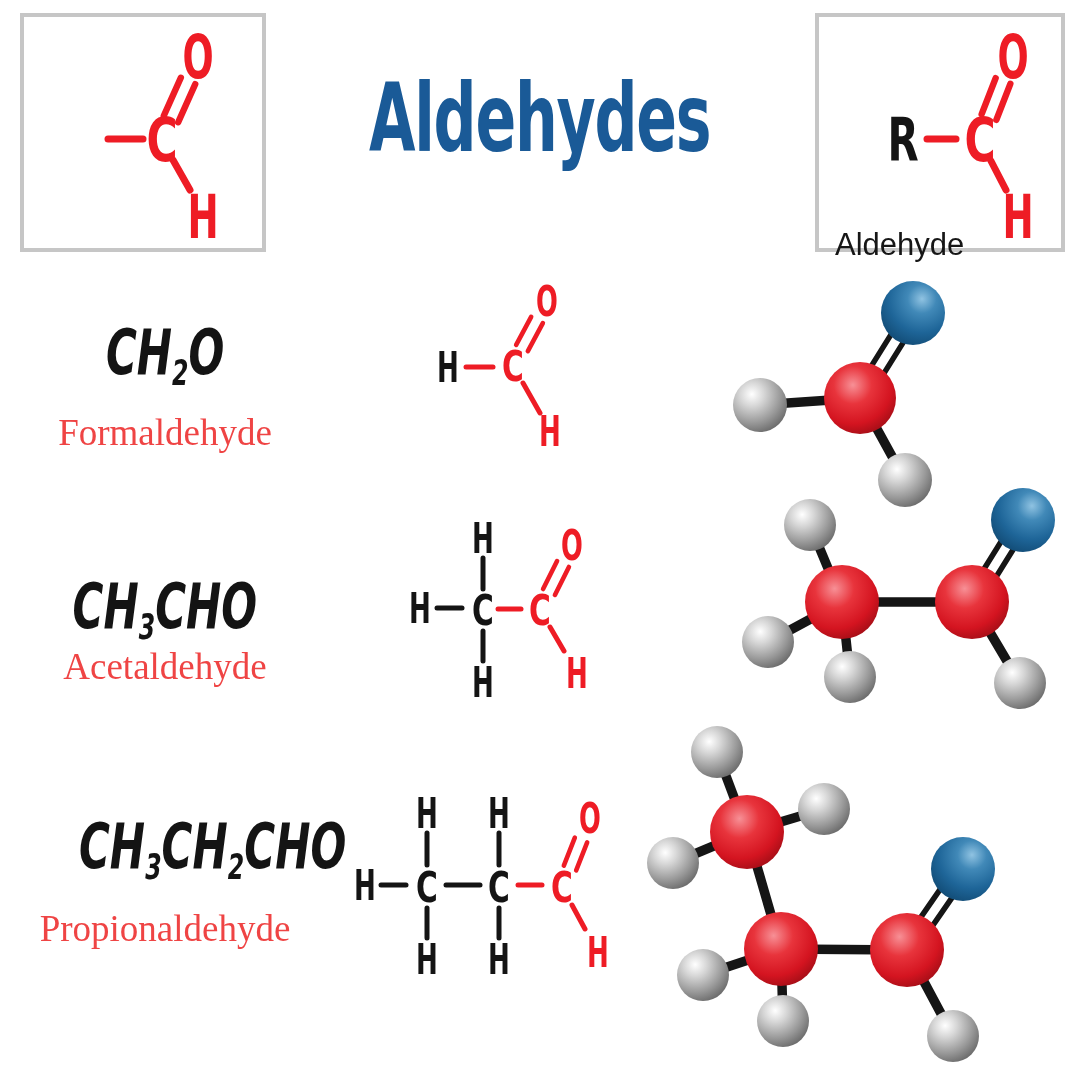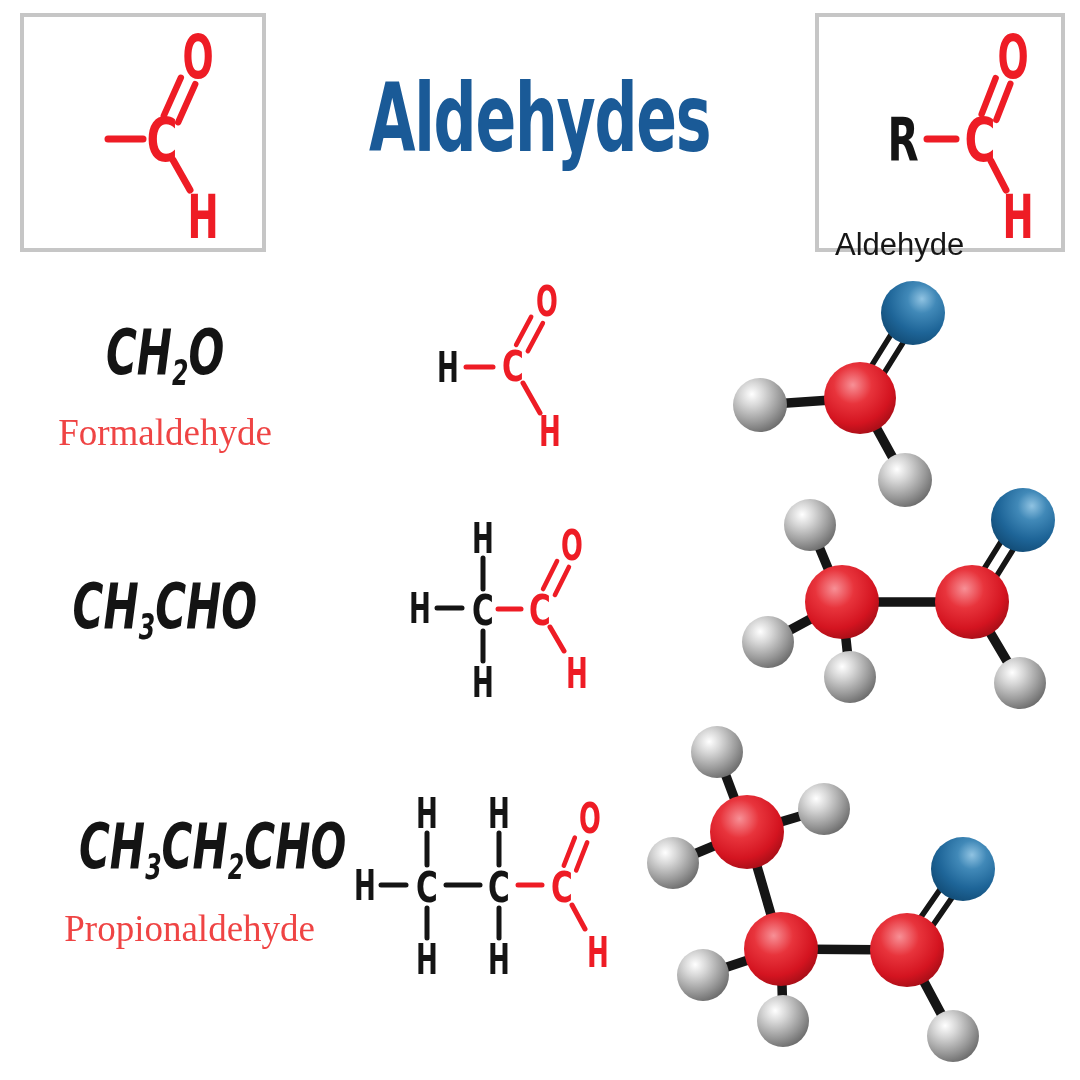--- a/index.html
+++ b/index.html
@@ -19,21 +19,21 @@
   .bl1{left:12px;top:154px;width:164px;}
   .bl2{left:16px;top:186px;width:200px;margin-top:24px;}
   
   .formula{width:280px;text-align:center;color:#141414;line-height:70px;font-size:62px;font-style:italic;}
   .formula .fx{display:inline-block;transform:scaleX(0.68);transform-origin:50% 50%;
                font-family:"DejaVu Sans",sans-serif;font-weight:700;white-space:nowrap;}
   .formula .sub{font-size:0.56em;vertical-align:-0.33em;}
   .cname{width:280px;text-align:center;color:#ef4444;font-size:37px;line-height:46px;font-family:Liberation Serif, serif;}
   .f1{left:25px;top:318px;} .n1{left:25px;top:410px;}
   .f2{left:25px;top:556px;margin-top:16px;} .n2{left:25px;top:644px;}
-  .f3{left:16px;top:812px;} .n3{left:35px;top:906px;text-align:right;}
+  .f3{left:16px;top:812px;} .n3{left:25px;top:906px;}
   
   .s1{left:420px;top:275px;} .s2{left:395px;top:505px;} .s3{left:345px;top:775px;}
   .m1{left:700px;top:272px;} .m2{left:705px;top:465px;} .m3{left:640px;top:722px;}
   .bs{left:-4px;top:-4px;}
   svg text{font-family:"DejaVu Sans",sans-serif;font-weight:700;}
 </style>
 </head>
 <body>
 
 <div class="canvas">
@@ -105,20 +105,21 @@
         <line x1="166.15544462366844" y1="129.8381007653462" x2="219.15544462366844" y2="44.83810076534621" stroke="#151515" stroke-width="5.5200000000000005" stroke-linecap="round"></line>
         <line x1="160" y1="126" x2="60" y2="133" stroke="#151515" stroke-width="9.5" stroke-linecap="round"></line>
         <line x1="160" y1="126" x2="205" y2="208" stroke="#151515" stroke-width="9.5" stroke-linecap="round"></line>
         <circle cx="213" cy="41" r="32" fill="url(#g0O)"></circle>
         <circle cx="160" cy="126" r="36" fill="url(#g0C)"></circle>
         <circle cx="60" cy="133" r="27" fill="url(#g0H)"></circle>
         <circle cx="205" cy="208" r="27" fill="url(#g0H)"></circle>
       </svg></div>
 
   <div class="abs formula f2"><span class="fx"><span>CH</span><span class="sub">3</span><span>CHO</span></span></div>
+  <div class="abs cname n2">Acetaldehyde</div>
   <div class="abs s2"><svg width="240" height="220" viewBox="0 0 240 220">
         <line x1="88" y1="53" x2="88" y2="84" stroke="#141414" stroke-width="5" stroke-linecap="round"></line>
         <line x1="42" y1="103" x2="67" y2="103" stroke="#141414" stroke-width="5" stroke-linecap="round"></line>
         <line x1="88" y1="126" x2="88" y2="156" stroke="#141414" stroke-width="5" stroke-linecap="round"></line>
         <line x1="103" y1="104" x2="126" y2="104" stroke="#ee1c25" stroke-width="5" stroke-linecap="round"></line>
         <line x1="148.06994772367057" y1="84.03497386183528" x2="162.06994772367057" y2="56.034973861835276" stroke="#ee1c25" stroke-width="4.6000000000000005" stroke-linecap="round"></line>
         <line x1="159.93005227632943" y1="89.96502613816472" x2="173.93005227632943" y2="61.965026138164724" stroke="#ee1c25" stroke-width="4.6000000000000005" stroke-linecap="round"></line>
         <line x1="155" y1="122" x2="169" y2="146" stroke="#ee1c25" stroke-width="5" stroke-linecap="round"></line>
         <text x="88" y="48.12" text-anchor="middle" font-size="42" fill="#141414" textLength="21.84" lengthAdjust="spacingAndGlyphs">H</text>
         <text x="25" y="118.12" text-anchor="middle" font-size="42" fill="#141414" textLength="21.84" lengthAdjust="spacingAndGlyphs">H</text>

